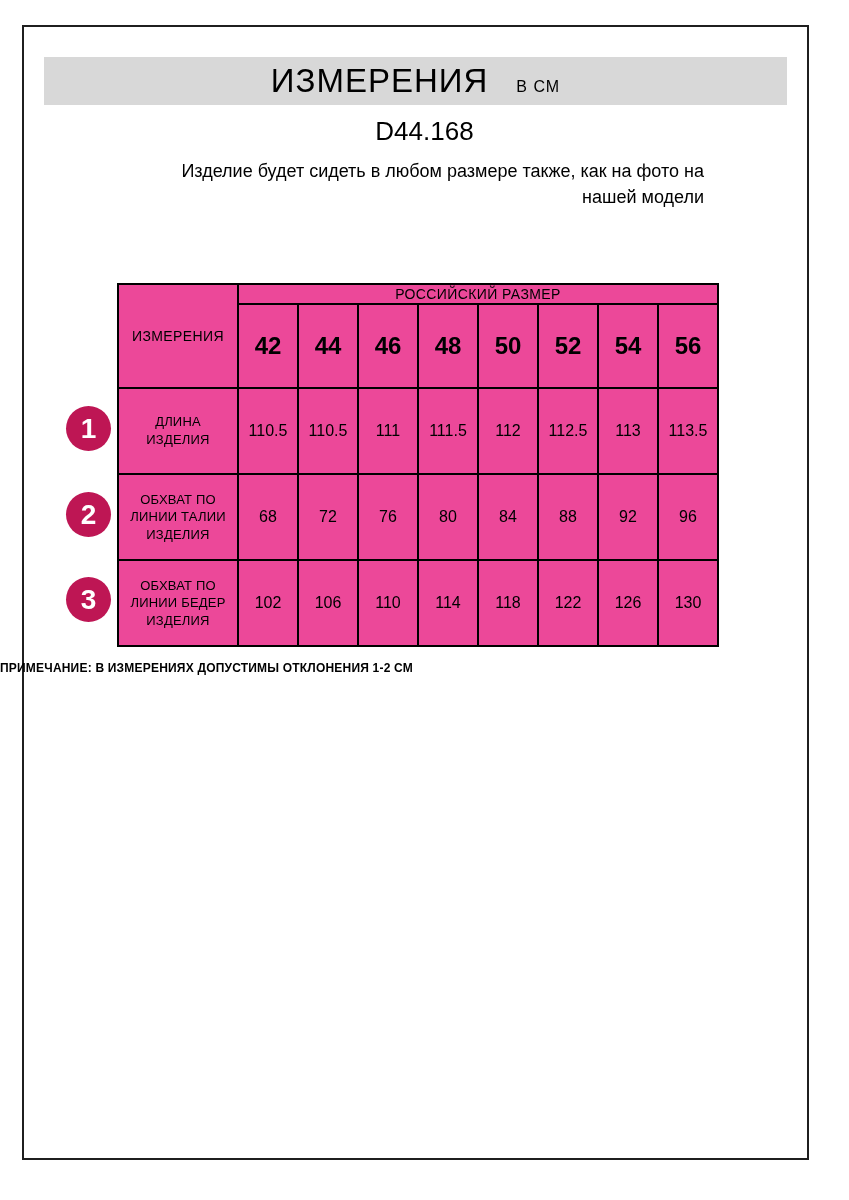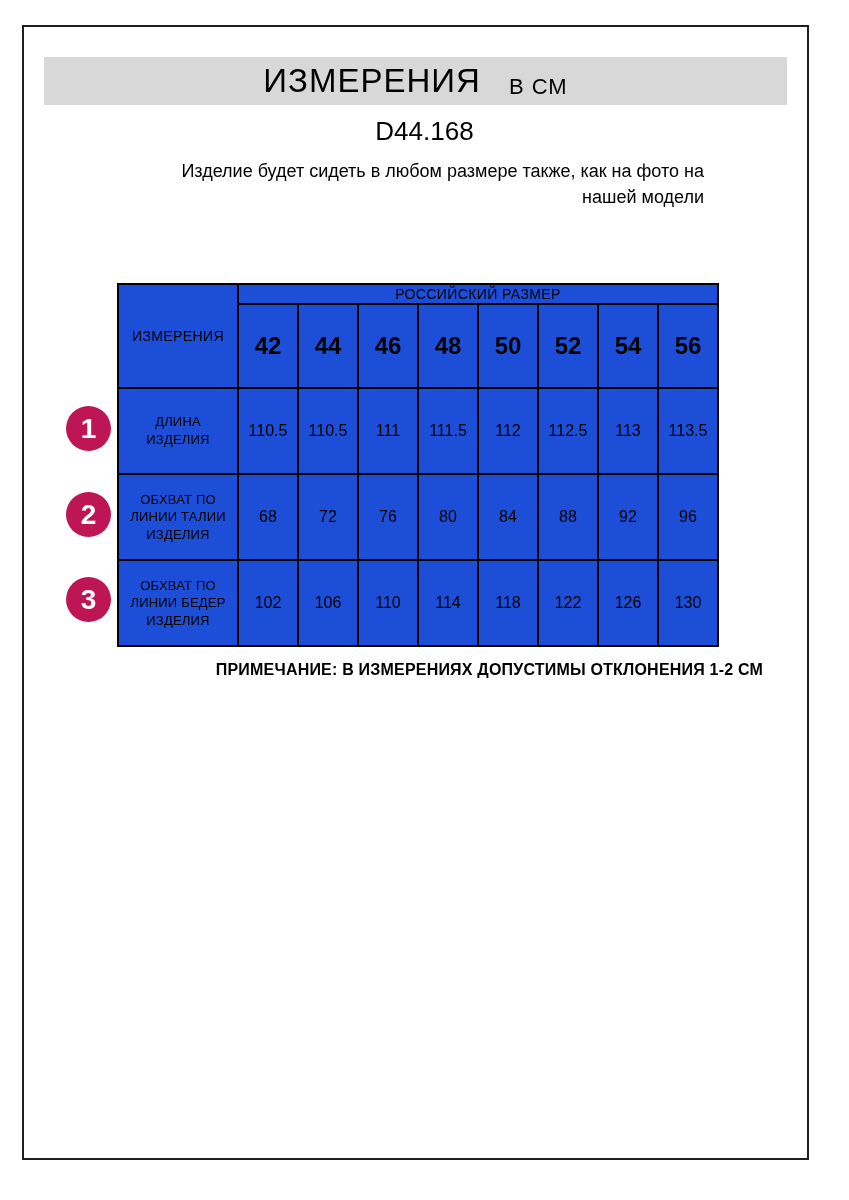--- a/index.html
+++ b/index.html
@@ -24,21 +24,21 @@
     left: 44px; top: 57px;
     width: 743px; height: 48px;
     background: #d8d8d8;
     display: flex;
     align-items: center;
     justify-content: center;
     gap: 28px;
   }
   .title-main  { font-size: 33px; font-weight: normal; letter-spacing: 1px; white-space: nowrap; }
   .title-bold  { font-size: 33px; font-weight: bold;   letter-spacing: 1px; white-space: nowrap; }
-  .title-unit  { font-size: 22px; font-weight: normal; letter-spacing: 1px; white-space: nowrap; margin-top: 12px; }
+  .title-unit  { font-size: 16px; font-weight: normal; letter-spacing: 1px; white-space: nowrap; margin-top: 12px; }
   .product-code {
     position: absolute;
     left: 0; top: 116px;
     width: 849px;
     text-align: center;
     font-size: 26px;
   }
   .subtitle {
     position: absolute;
     left: 144px; top: 158px;
@@ -51,21 +51,21 @@
     position: absolute;
     left: 117px; top: 283px;
     border-collapse: collapse;
     table-layout: fixed;
   }
   .size-table td {
     border: 2px solid #000000;
     padding: 0;
     text-align: center;
     vertical-align: middle;
-    background: #1d4ed8;
+    background: #ec4899;
   }
   .col-label { width: 120px; }
   .col-size  { width: 60px; }
   td.corner-cell { font-size: 14px; letter-spacing: 0.3px; }
   tr.group-row td { height: 20px; font-size: 14px; font-weight: normal; letter-spacing: 0.4px; }
   tr.sizes-row td { height: 84px; font-size: 24px; font-weight: bold; margin-top: 26px; }
   tr.data-row td  { height: 86px; margin-left: 23px; }
   td.label-cell {
     font-size: 13px;
     line-height: 1.35;
@@ -86,22 +86,22 @@
     align-items: center;
     justify-content: center;
   }
   .badge-1 { top: 406px; }
   .badge-2 { top: 492px; }
   .badge-3 { top: 577px; }
   .note {
     position: absolute;
     left: 0; top: 661px;
     width: 763px;
-    text-align: right;
-    font-size: 16px;
+    text-align: left;
+    font-size: 12px;
     font-weight: bold;
     letter-spacing: 0.2px;
   }
 </style>
 </head>
 <body>
 
 <div class="page-frame"></div>
 
 <div class="title-band">

